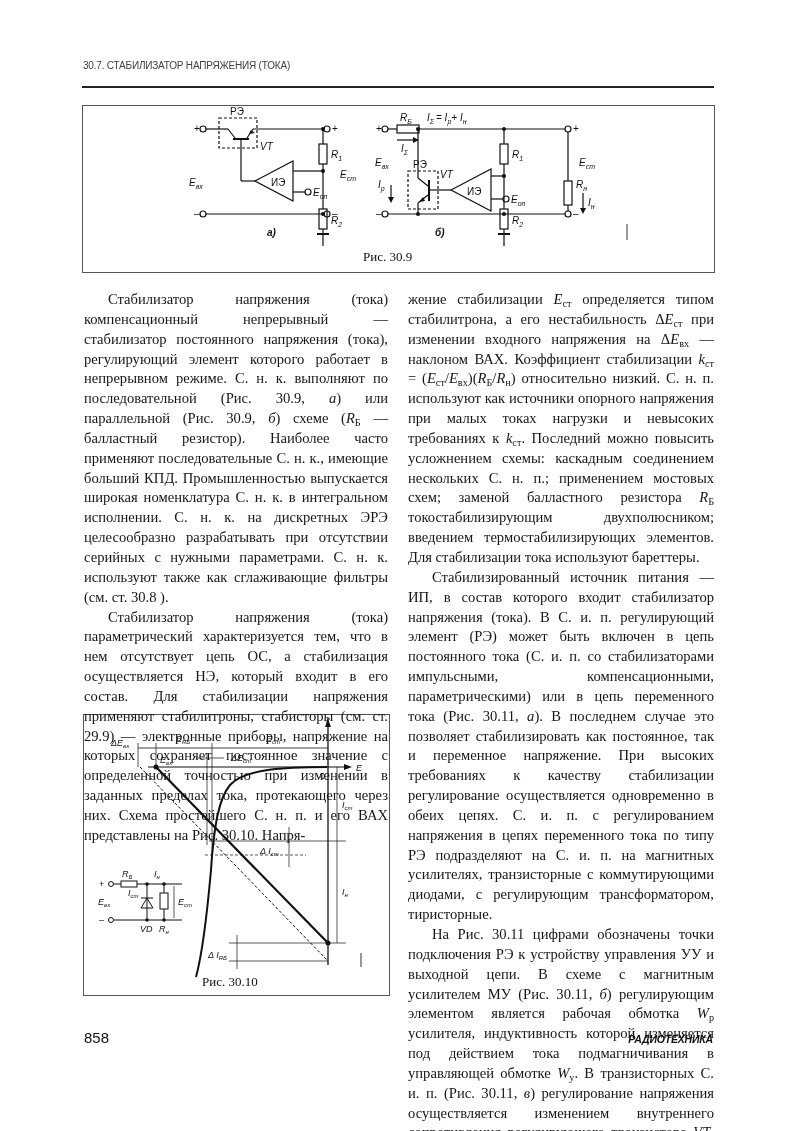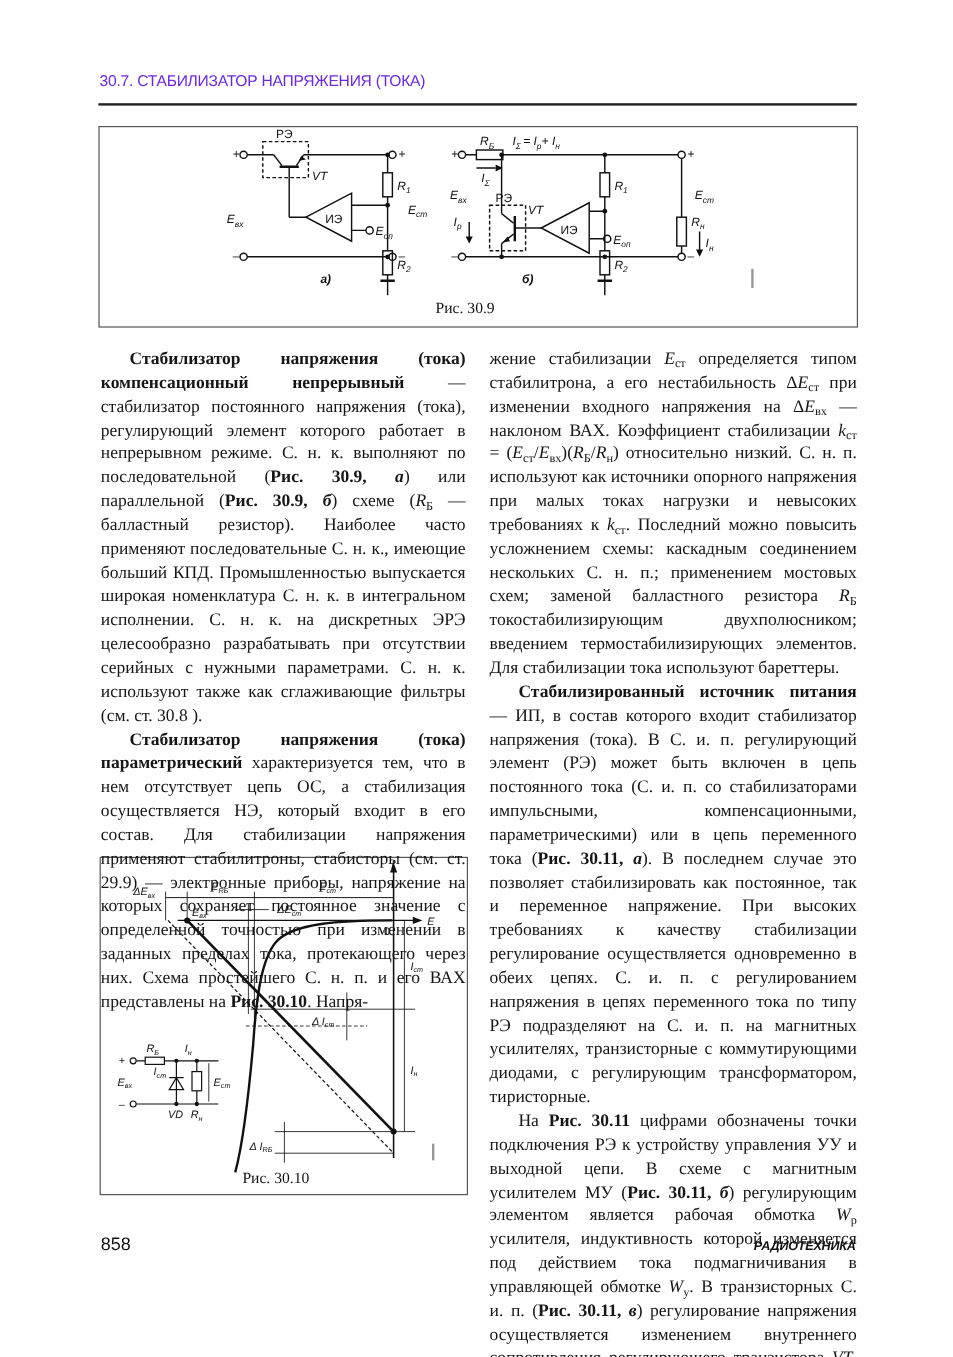--- a/index.html
+++ b/index.html
@@ -1,28 +1,28 @@
 <!DOCTYPE html>
 <html><head>
 <meta charset="utf-8">
 <style>
   html, body { margin: 0; padding: 0; background: #ffffff; }
   body { width: 794px; height: 1131px; position: relative; overflow: hidden; color: #111; }
-  .header-title { position: absolute; left: 83px; top: 60px; font-family: "Liberation Sans", sans-serif; font-size: 13px; letter-spacing: -0.2px; color: #6d28d9; text-align: right; }
+  .header-title { position: absolute; left: 83px; top: 60px; font-family: "Liberation Sans", sans-serif; font-size: 10px; letter-spacing: -0.2px; color: #404040; text-align: right; }
   .header-rule { position: absolute; left: 82px; top: 86px; width: 632px; height: 2px; background: #222; }
   .fig-box { position: absolute; border: 1px solid #555; background: #fff; }
   #fig309 { left: 82px; top: 105px; width: 631px; height: 166px; }
   #fig3010 { left: 83px; top: 714px; width: 305px; height: 280px; }
   .fig-caption { position: absolute; font-family: "Liberation Serif", serif; font-weight: normal; font-size: 13px; }
   .col { position: absolute; font-family: "Liberation Serif", serif; font-size: 14.6px; line-height: 19.85px; text-align: justify; color: #161616; }
   #col-left-top { left: 84px; top: 290px; width: 304px; }
   #col-right { left: 408px; top: 290px; width: 306px; }
   .p { margin: 0; text-indent: 0; }
   .p.indent { text-indent: 24px; }
-  .b { font-weight: bold; }
+  .b { font-weight: normal; }
   .i { font-style: italic; }
   sub { font-size: 70%; vertical-align: -3px; line-height: 0; }
   .footer-page { position: absolute; left: 84px; top: 1029px; font-family: "Liberation Sans", sans-serif; font-size: 15px; text-align: center; }
   .footer-section { position: absolute; right: 81px; top: 1033px; font-family: "Liberation Sans", sans-serif; font-size: 10.5px; font-style: italic; font-weight: bold; letter-spacing: -0.2px; }
   svg text { font-family: "Liberation Sans", sans-serif; }
 </style>
 </head>
 <body>
 
 <div class="header-title">30.7. СТАБИЛИЗАТОР НАПРЯЖЕНИЯ (ТОКА)</div>

